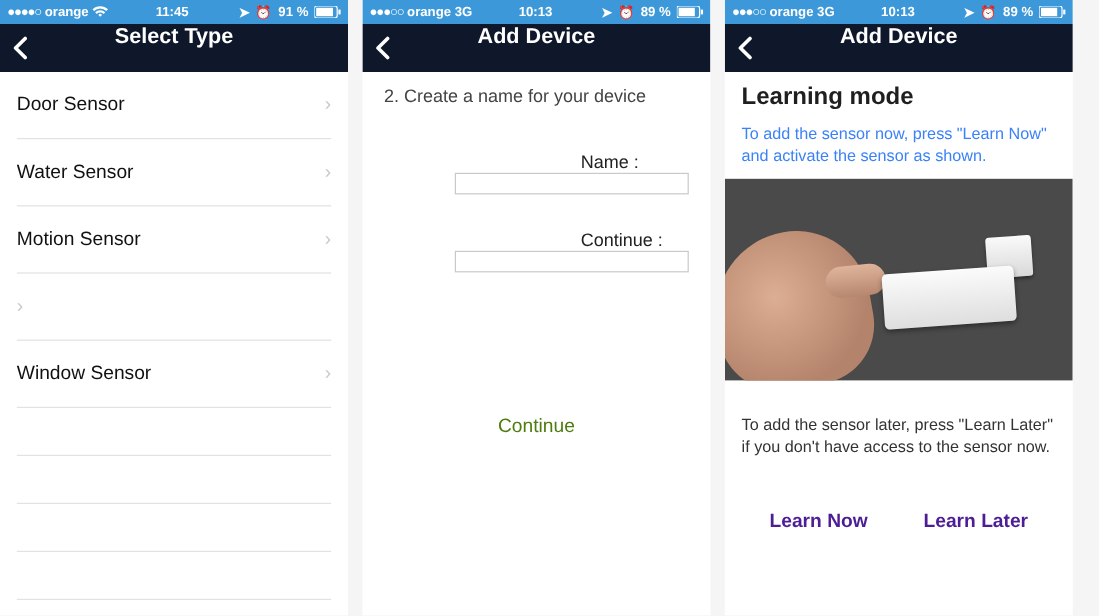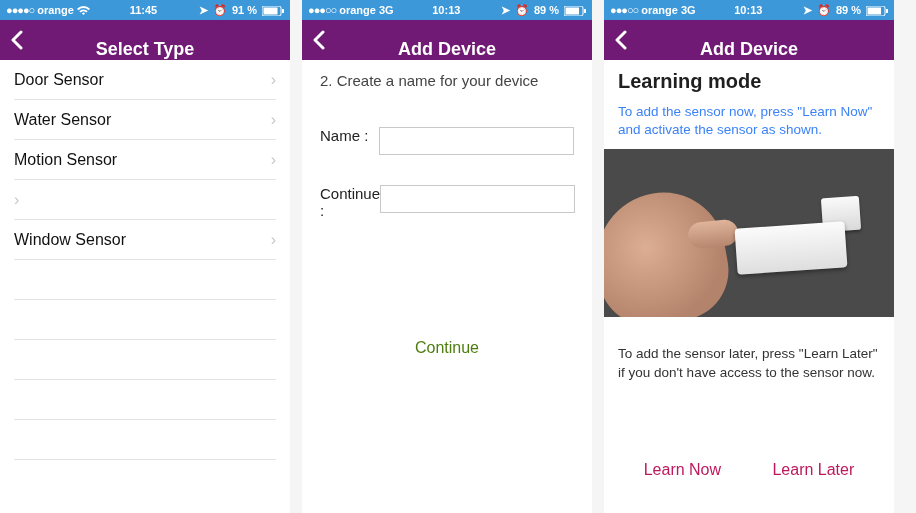--- a/index.html
+++ b/index.html
@@ -5,43 +5,43 @@
   * { box-sizing: border-box; margin: 0; padding: 0; }
   html, body { width: 916px; height: 513px; font-family: -apple-system, "Helvetica Neue", Arial, sans-serif; background: #f5f5f5; }
   body { display: flex; gap: 12px; }
 
   .phone { width: 290px; height: 513px; background: #fff; display: flex; flex-direction: column; overflow: hidden; }
 
   .statusbar { background: #3c98d9; color: #fff; height: 20px; display: flex; align-items: center; justify-content: space-between; font-size: 11px; font-weight: 600; padding: 0 6px; }
   .sb-left, .sb-right { display: flex; align-items: center; gap: 3px; }
   .sb-right span { margin-left: 2px; }
 
-  .navbar { background: #701a75; color: #fff; height: 40px; display: flex; align-items: flex-end; justify-content: center; position: relative; }
+  .navbar { background: #0f172a; color: #fff; height: 40px; display: flex; align-items: flex-start; justify-content: center; position: relative; }
   .navbar .back { position: absolute; left: 10px; top: 0; bottom: 0; display: flex; align-items: center; }
   .navbar .title { font-size: 18px; font-weight: 600; }
 
   .content { flex: 1; overflow: hidden; display: flex; flex-direction: column; }
 
   .list { padding: 0 14px; }
-  .row { display: flex; align-items: center; justify-content: space-between; height: 40px; border-bottom: 1px solid #e2e2e2; font-size: 16px; color: #111; }
+  .row { display: flex; align-items: center; justify-content: space-between; height: 56px; border-bottom: 1px solid #e2e2e2; font-size: 16px; color: #111; }
   .row .chev { color: #c7c7cc; }
   .row.empty { height: 40px; }
 
   .instr { color: #444; font-size: 15px; padding: 12px 18px 4px 18px; }
-  .formrow { display: flex; align-items: flex-start; padding: 10px 18px; }
+  .formrow { display: flex; align-items: flex-end; padding: 10px 18px; flex-direction: column; }
   .formrow label { width: 90px; font-size: 15px; color: #222; }
   .formrow input { flex: 1; border: 1px solid #c9c9c9; height: 28px; padding: 0 6px; font-size: 14px; }
   .continue { text-align: center; color: #4d7c0f; font-size: 16px; margin-top: 110px; }
 
   .lm-body { padding: 10px 14px; }
   .lm-title { font-size: 20px; font-weight: 700; color: #1f1f1f; margin-bottom: 10px; }
   .lm-text { font-size: 13.5px; color: #3b82f6; line-height: 1.35; }
   .lm-text2 { font-size: 13.5px; color: #333; line-height: 1.35; margin-top: 18px; margin-bottom: 44px; }
   .btnrow { display: flex; justify-content: space-around; }
-  .linkbtn { color: #be185d; font-size: 16px; font-weight: 400; background: none; border: none; margin-top: 35px; }
+  .linkbtn { color: #4c1d95; font-size: 16px; font-weight: 700; background: none; border: none; }
 
   .sensor-img { width: 100%; height: 168px; background: #4a4a4a; position: relative; overflow: hidden; }
   .hand { position: absolute; left: -8px; bottom: -6px; width: 130px; height: 130px; background: radial-gradient(circle at 40% 40%, #dcae93, #b4836b 70%); border-radius: 55% 50% 40% 40%; transform: rotate(-10deg); }
   .thumb { position: absolute; left: 84px; bottom: 70px; width: 50px; height: 26px; background: linear-gradient(#dfb49b, #b7876f); border-radius: 14px; transform: rotate(-6deg); }
   .sensor-a { position: absolute; right: 48px; bottom: 46px; width: 110px; height: 46px; background: linear-gradient(#fbfbfb, #dedede); border-radius: 4px; box-shadow: 0 2px 4px rgba(0,0,0,0.4); transform: rotate(-4deg); }
   .sensor-b { position: absolute; right: 34px; bottom: 86px; width: 38px; height: 34px; background: linear-gradient(#fafafa, #d9d9d9); border-radius: 3px; box-shadow: 0 2px 3px rgba(0,0,0,0.4); transform: rotate(-4deg); }
 
   .dots { letter-spacing: -1px; }
   .wifi-svg, .batt { display: inline-block; vertical-align: middle; }
 </style>

